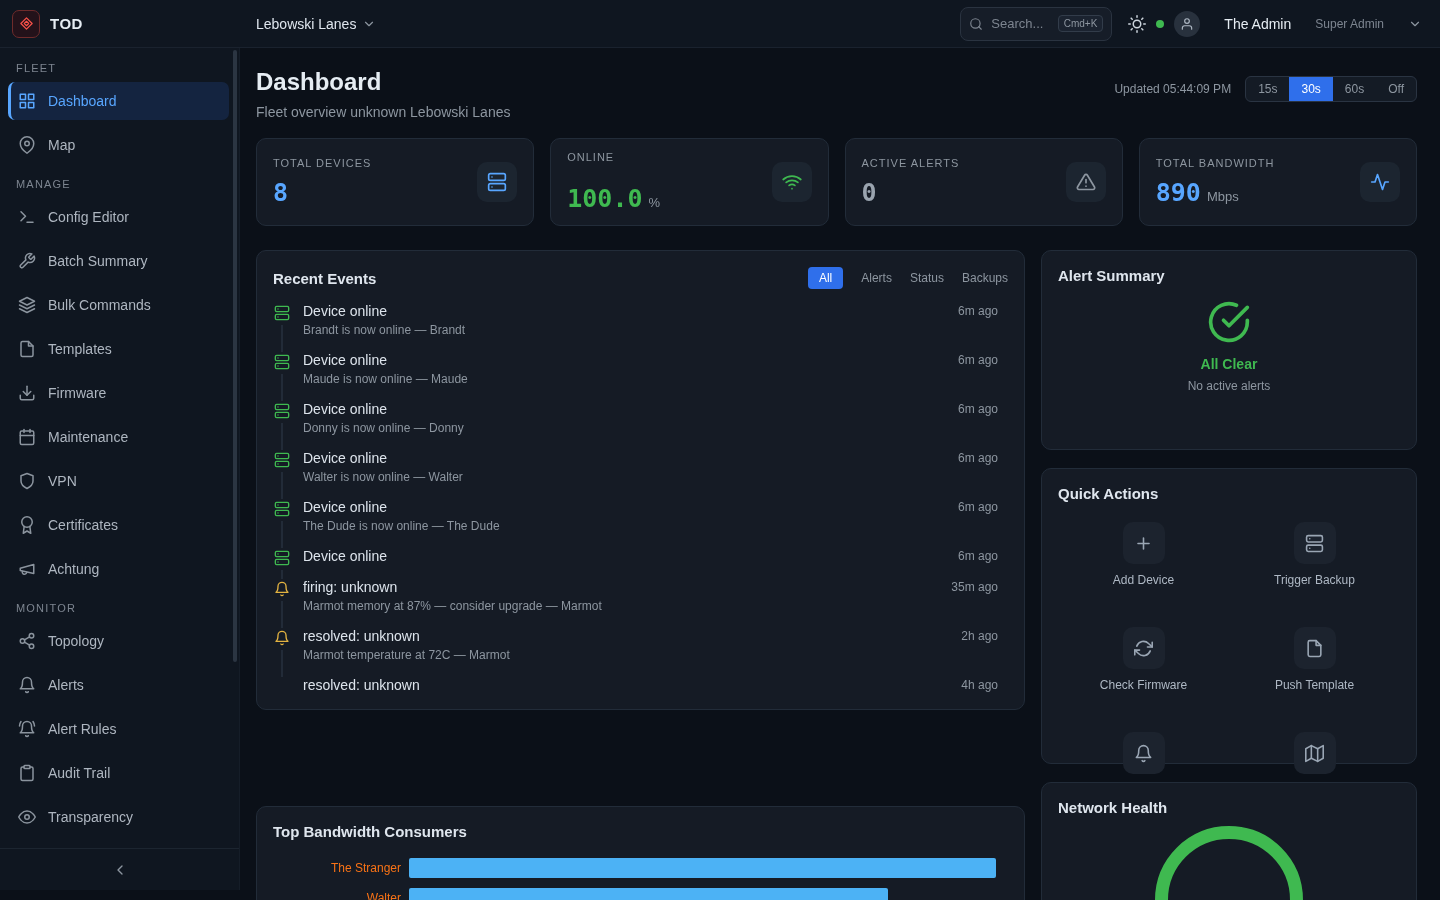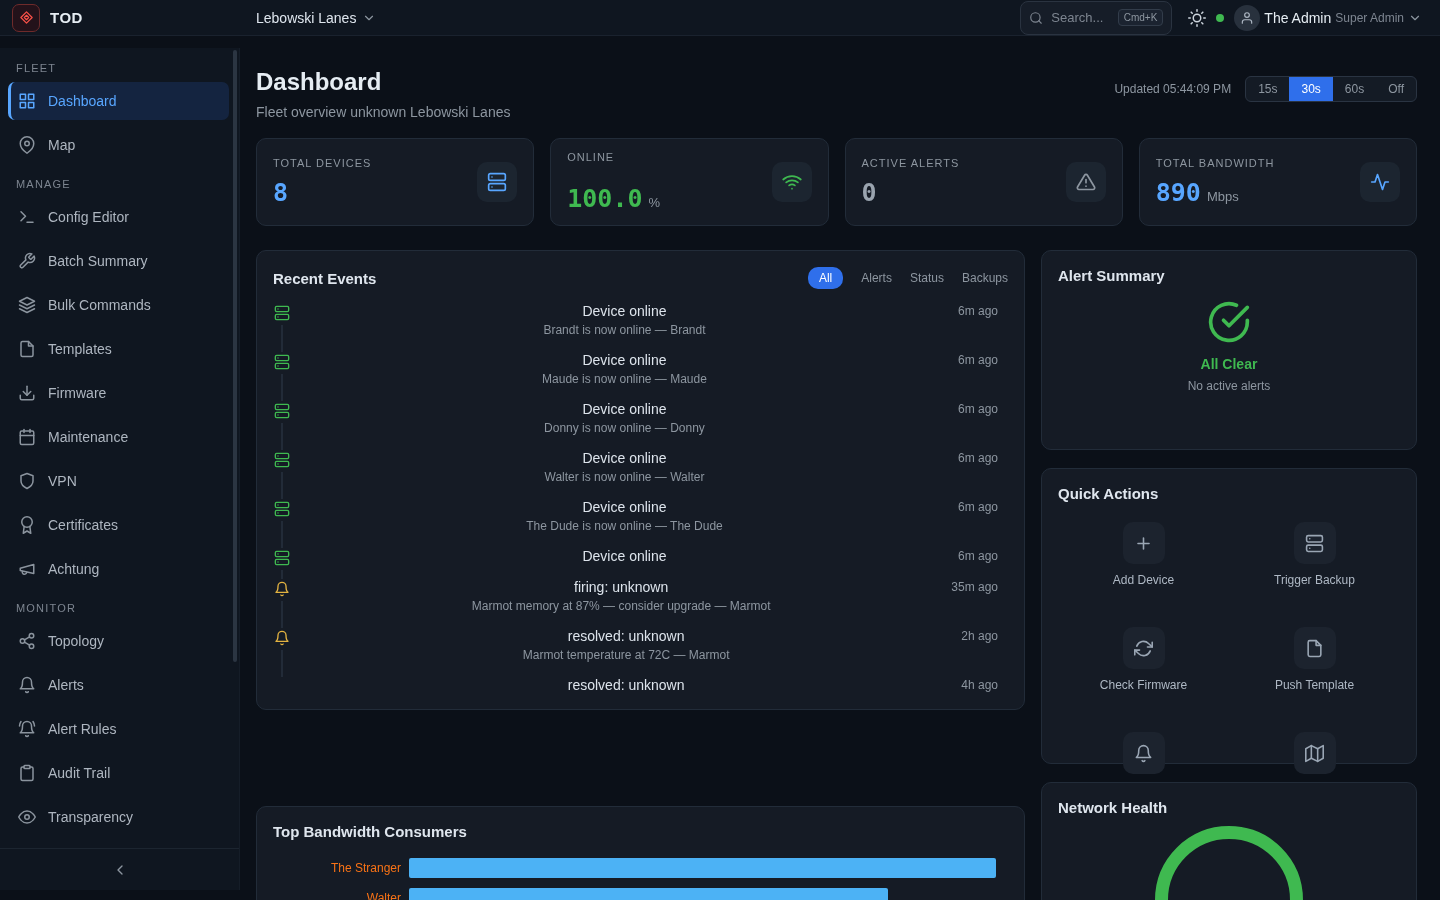--- a/index.html
+++ b/index.html
@@ -6,39 +6,39 @@
   html,body { width:1440px; height:900px; overflow:hidden; }
   body {
     background:#0b1018; color:#e6edf3;
     font-family:"Liberation Sans","DejaVu Sans",sans-serif; font-size:14px;
   }
   svg.ic { width:18px; height:18px; fill:none; stroke:currentColor; stroke-width:2;
            stroke-linecap:round; stroke-linejoin:round; display:block; }
   button { background:none; border:none; color:inherit; font:inherit; cursor:pointer; }
 
   
-  .topbar { position:fixed; top:0; left:0; right:0; height:36px; background:#0f1620;
+  .topbar { position:fixed; top:0; left:0; right:0; height:48px; background:#0f1620;
             border-bottom:1px solid #1a222e; display:flex; align-items:center; z-index:20; }
   .brand { width:240px; display:flex; align-items:center; gap:10px; padding-left:12px; }
   .logo { width:28px; height:28px; border-radius:7px; background:#23121a; border:1px solid #6e2b2b;
           display:flex; align-items:center; justify-content:center; color:#f85149; }
   .logo svg.ic { width:15px; height:15px; }
   .brand-name { font-weight:700; font-size:15px; letter-spacing:.5px; }
   .org-selector { display:flex; align-items:center; gap:6px; margin-left:16px; color:#dfe6ee; font-size:14px; }
   .org-selector svg.ic { width:14px; height:14px; color:#8d96a0; }
   .topbar-spacer { flex:1; }
   .searchbox { display:flex; align-items:center; gap:8px; width:152px; height:34px;
                background:#161d28; border:1px solid #2a3340; border-radius:8px; padding:0 8px; }
   .searchbox svg.ic { width:14px; height:14px; color:#7d8590; }
   .search-ph { flex:1; font-size:13px; color:#7d8590; text-align:left; }
   kbd { font-family:"Liberation Sans","DejaVu Sans",sans-serif; font-size:10px; color:#8d96a0;
         background:#1b2330; border:1px solid #323c4a; border-radius:4px; padding:2px 5px; }
   .icon-btn { color:#cdd5dd; padding:4px; display:flex; }
   .status-dot { width:8px; height:8px; border-radius:50%; background:#3fb950; margin:0 8px 0 6px; }
-  .user-menu { display:flex; align-items:center; gap:4px; margin:0 18px 0 2px; }
+  .user-menu { display:flex; align-items:center; gap:24px; margin:0 18px 0 2px; }
   .avatar { width:26px; height:26px; border-radius:50%; background:#28313d; color:#aeb8c4;
             display:flex; align-items:center; justify-content:center; }
   .avatar svg.ic { width:14px; height:14px; }
   .user-name { font-size:14px; color:#e6edf3; }
   .user-role { font-size:12px; color:#7d8590; }
   .user-menu svg.chev { width:14px; height:14px; color:#8d96a0; }
 
   
   .sidebar { position:fixed; top:48px; left:0; bottom:10px; width:240px; background:#0f1620;
              border-right:1px solid #151d28; padding:14px 10px 50px 8px; overflow:hidden; }
@@ -87,26 +87,26 @@
   .cols { display:grid; grid-template-columns:1fr 376px; gap:16px; align-items:start; }
   .col-left { display:flex; flex-direction:column; gap:96px; }
   .col-right { display:flex; flex-direction:column; gap:18px; }
 
   .card-title { font-size:15px; font-weight:600; color:#dfe6ee; }
 
   .events-card { height:460px; padding:16px; }
   .events-head { display:flex; justify-content:space-between; align-items:center; margin-bottom:14px; }
   .filters { display:flex; align-items:center; gap:18px; }
   .filter { font-size:12px; color:#8d96a0; }
-  .filter.active { background:#2f6feb; color:#fff; padding:4px 11px; border-radius:10px; }
+  .filter.active { background:#2f6feb; color:#fff; padding:4px 11px; border-radius:4px; }
   .event-list { height:394px; overflow-y:auto; padding-right:10px; }
   .event-list::-webkit-scrollbar { width:6px; }
   .event-list::-webkit-scrollbar-track { background:transparent; }
   .event-list::-webkit-scrollbar-thumb { background:#2f3947; border-radius:3px; }
-  .event { display:flex; gap:0;text-align:center; }
+  .event { display:flex; gap:12px; }
   .rail { display:flex; flex-direction:column; align-items:center; width:18px; }
   .rail svg.ic { width:16px; height:16px; flex:none; margin-top:2px; }
   .rail .line { width:2px; flex:1; background:#222b38; margin-top:4px; }
   .event:last-child .rail .line { display:none; }
   .ev-green { color:#3fb950; } .ev-yellow { color:#e3b341; }
   .ev-body { flex:1; padding-bottom:15px; }
   .ev-title { font-size:14px; color:#dde4ec; }
   .ev-detail { font-size:12px; color:#8d96a0; margin-top:4px; }
   .ev-time { font-size:12px; color:#8d96a0; white-space:nowrap; margin-top:1px; }
 

